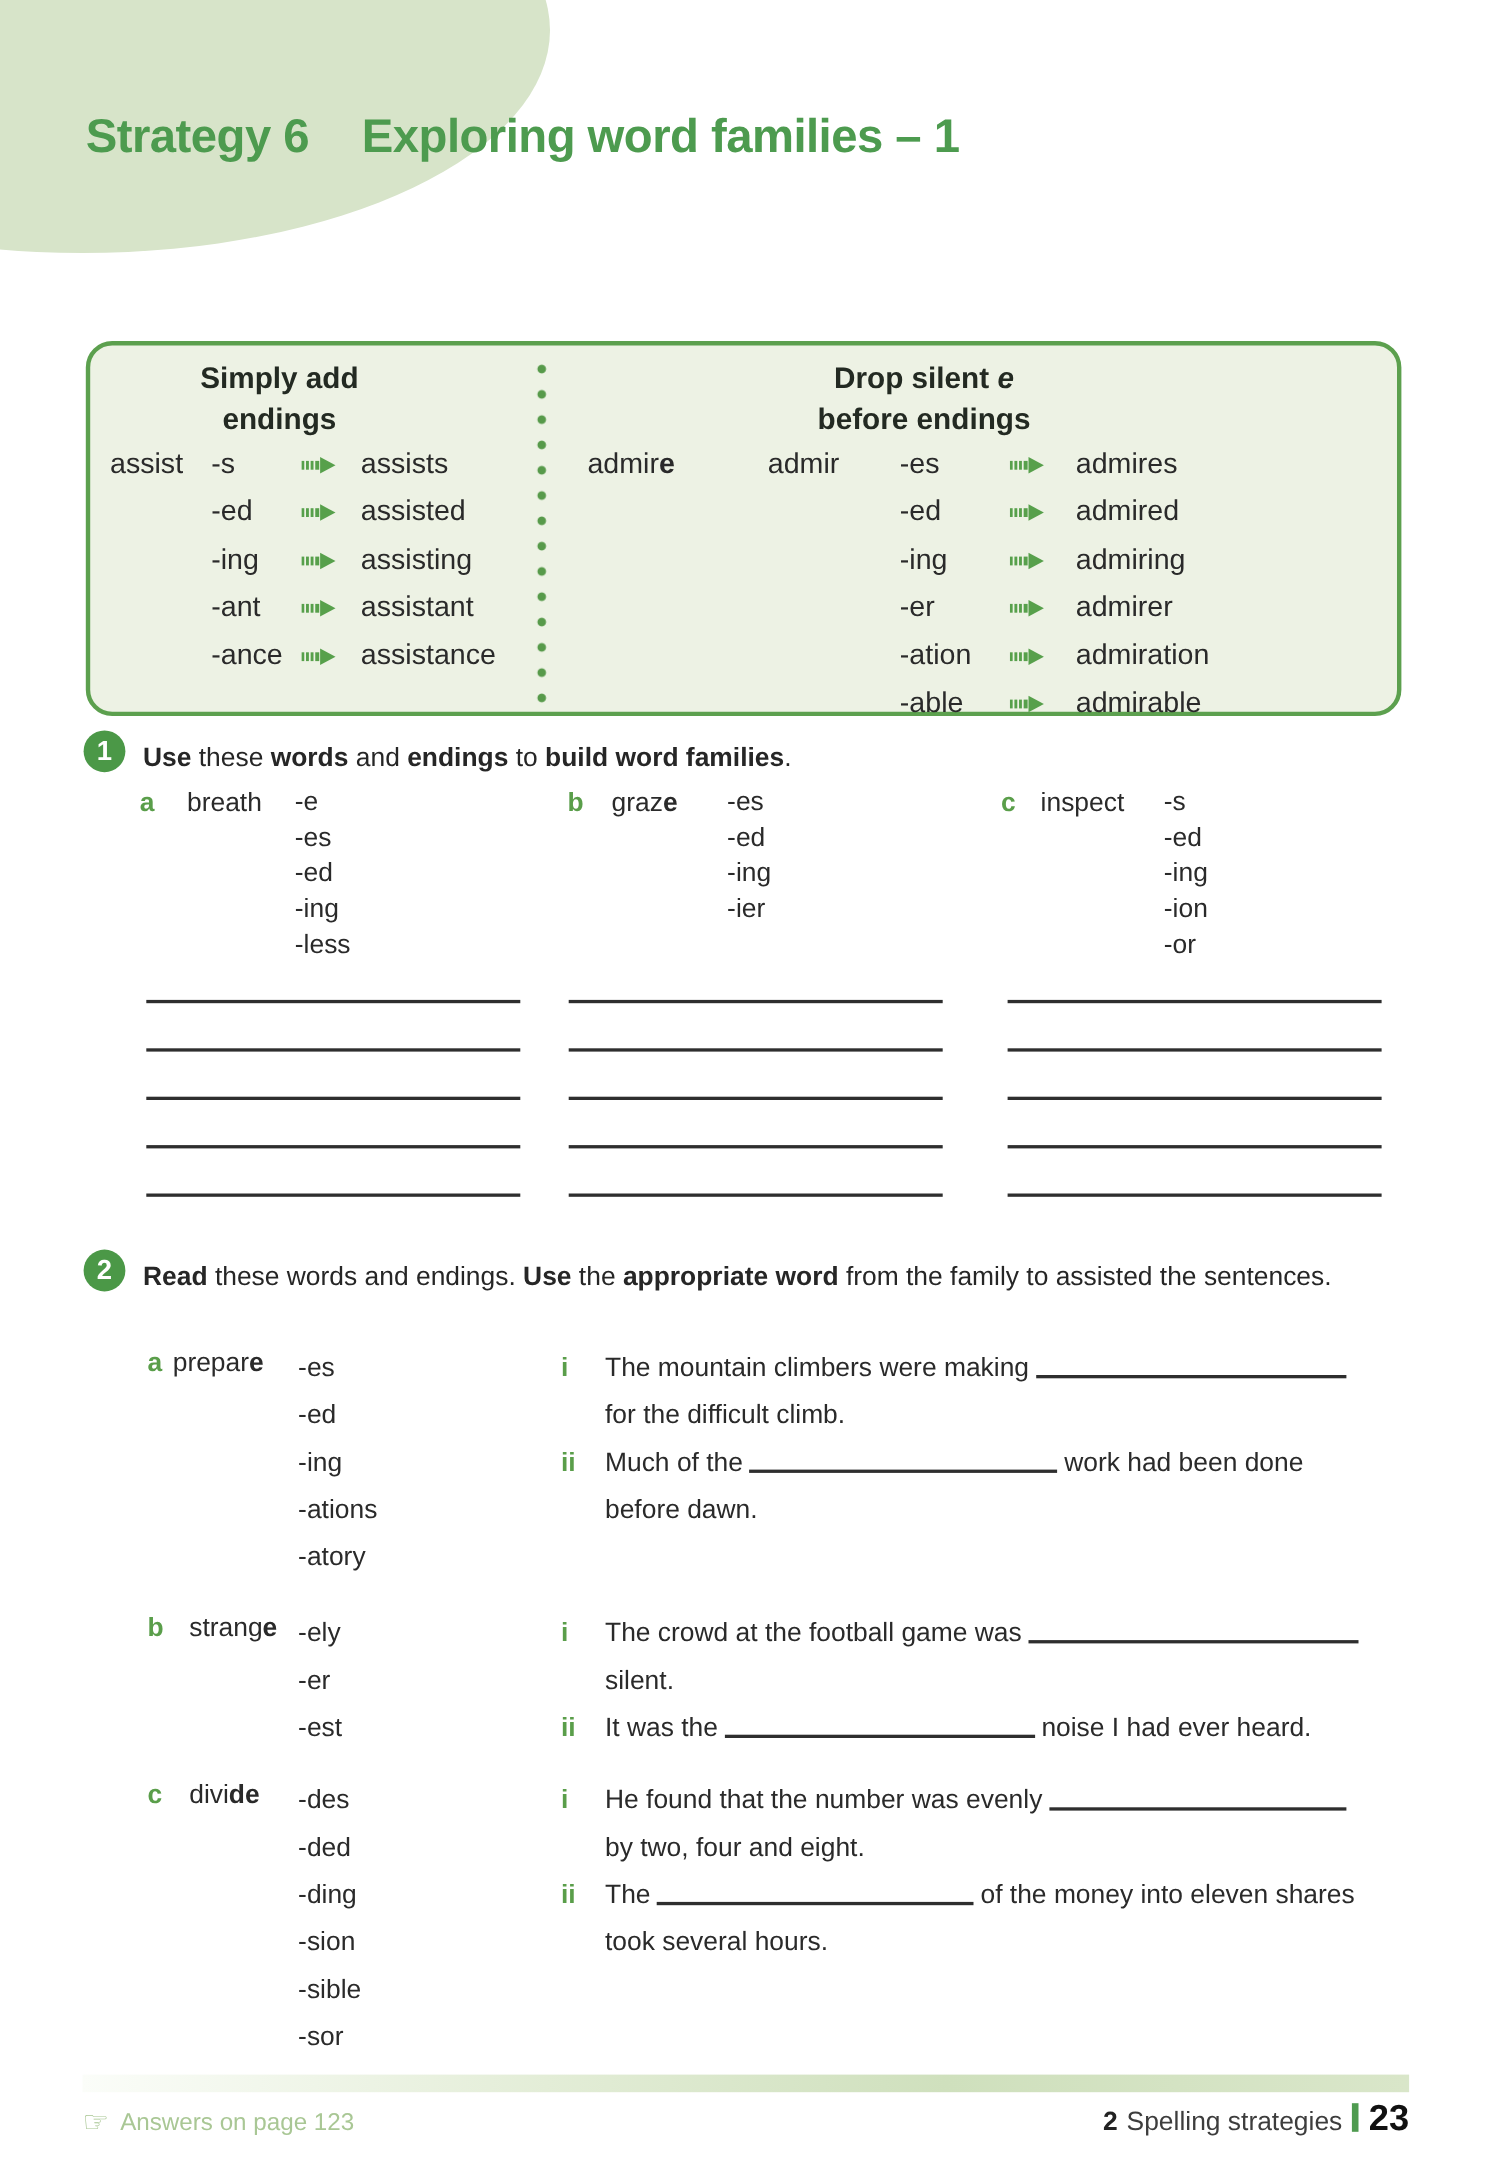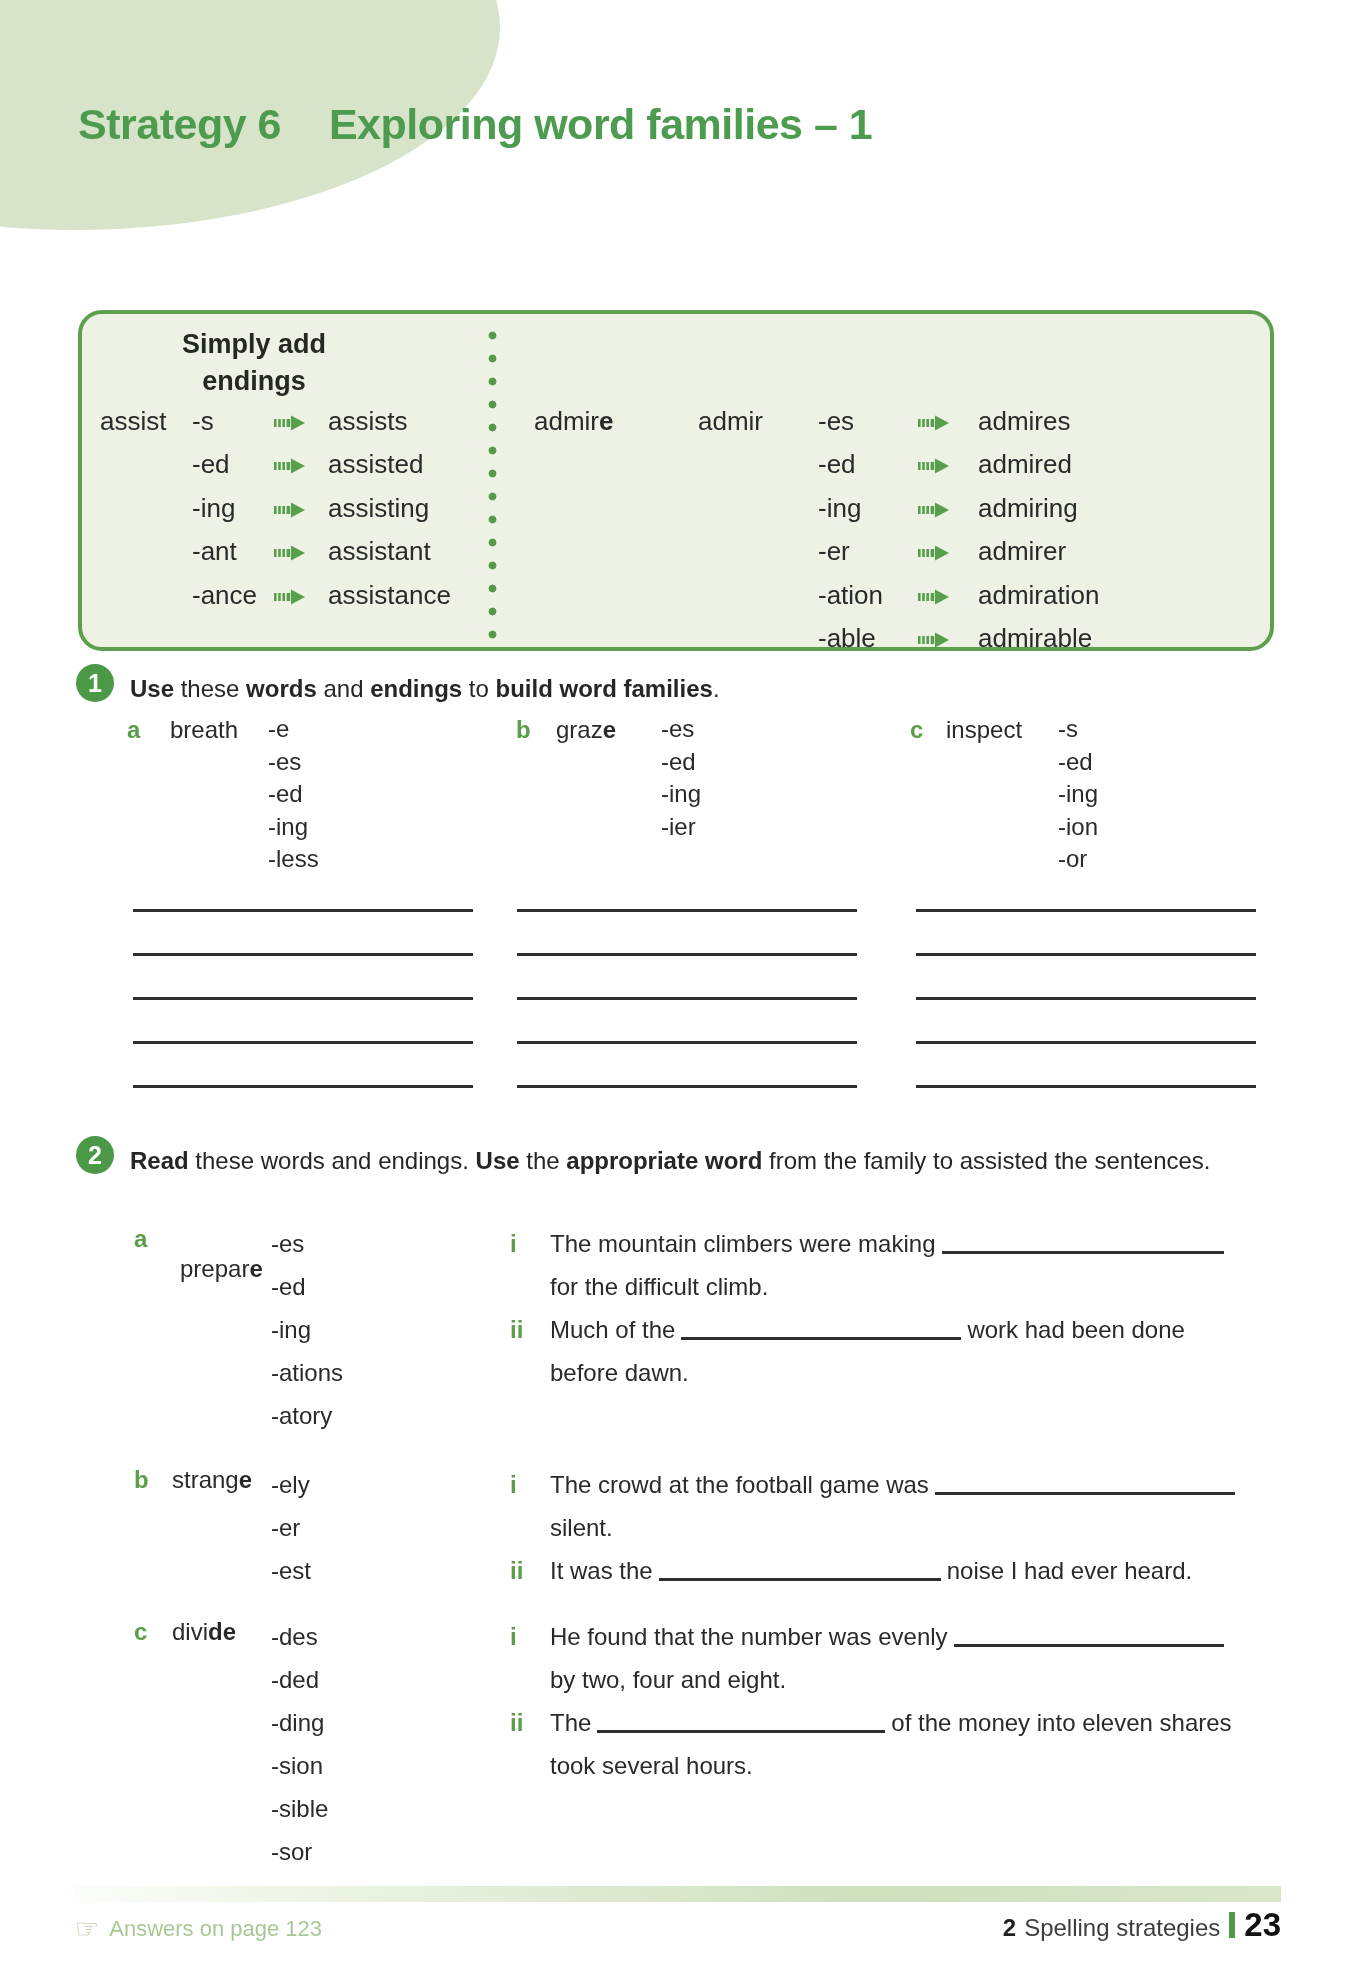--- a/index.html
+++ b/index.html
@@ -80,20 +80,24 @@
   </h1>
 
 
   <div class="example-box">
 
     <div class="bx-heading left">
       <div>Simply add</div>
       <div>endings</div>
     </div>
 
+    <div class="bx-heading right">
+      <div><span>Drop silent </span><span class="italic">e</span></div>
+      <div>before endings</div>
+    </div>
 
     <div class="bx-base" style="left:18px;top:92px;">assist</div>
 
     <div class="bx-row bx-left-pad" style="top:92px;">
       <span class="ending">-s</span><span class="arrow-icon"><svg width="32" height="16" viewBox="0 0 32 16">
             <g fill="#57a04b">
               <rect x="0" y="4" width="2.6" height="8"></rect>
               <rect x="4.2" y="4" width="2.6" height="8"></rect>
               <rect x="8.4" y="4" width="2.6" height="8"></rect>
               <rect x="12.6" y="4" width="3.6" height="8"></rect>
@@ -268,21 +272,21 @@
   <div class="ans-line" style="left:133px;top:1085px;"></div>
   <div class="ans-line" style="left:517px;top:1085px;"></div>
   <div class="ans-line" style="left:916px;top:1085px;"></div>
 
   <div class="badge" style="left:76px;top:1136px;">2</div>
   <p class="prompt" style="top:1142px;width:1120px;margin:0;">
     <span class="bold">Read</span><span> these words and endings. </span><span class="bold">Use</span><span> the </span><span class="bold">appropriate word</span><span> from the family to assisted the sentences.</span>
   </p>
 
   <span class="item-letter" style="left:134px;top:1225px;">a</span>
-  <span class="item-word" style="left:180px;top:1225px;margin-top:30px;"><span>prepar</span><span class="bold">e</span></span>
+  <span class="item-word" style="left:157px;top:1225px;"><span>prepar</span><span class="bold">e</span></span>
   <div class="endings-list lh43" style="left:271px;top:1222px;">
     <div>-es</div>
     <div>-ed</div>
     <div>-ing</div>
     <div>-ations</div>
     <div>-atory</div>
   </div>
   <div class="sentence" style="left:510px;top:1222px;">
     <div><span class="num">i</span><span>The mountain climbers were making</span><span class="blank" style="width:282px;"></span></div>
     <div class="line2">for the difficult climb.</div>

